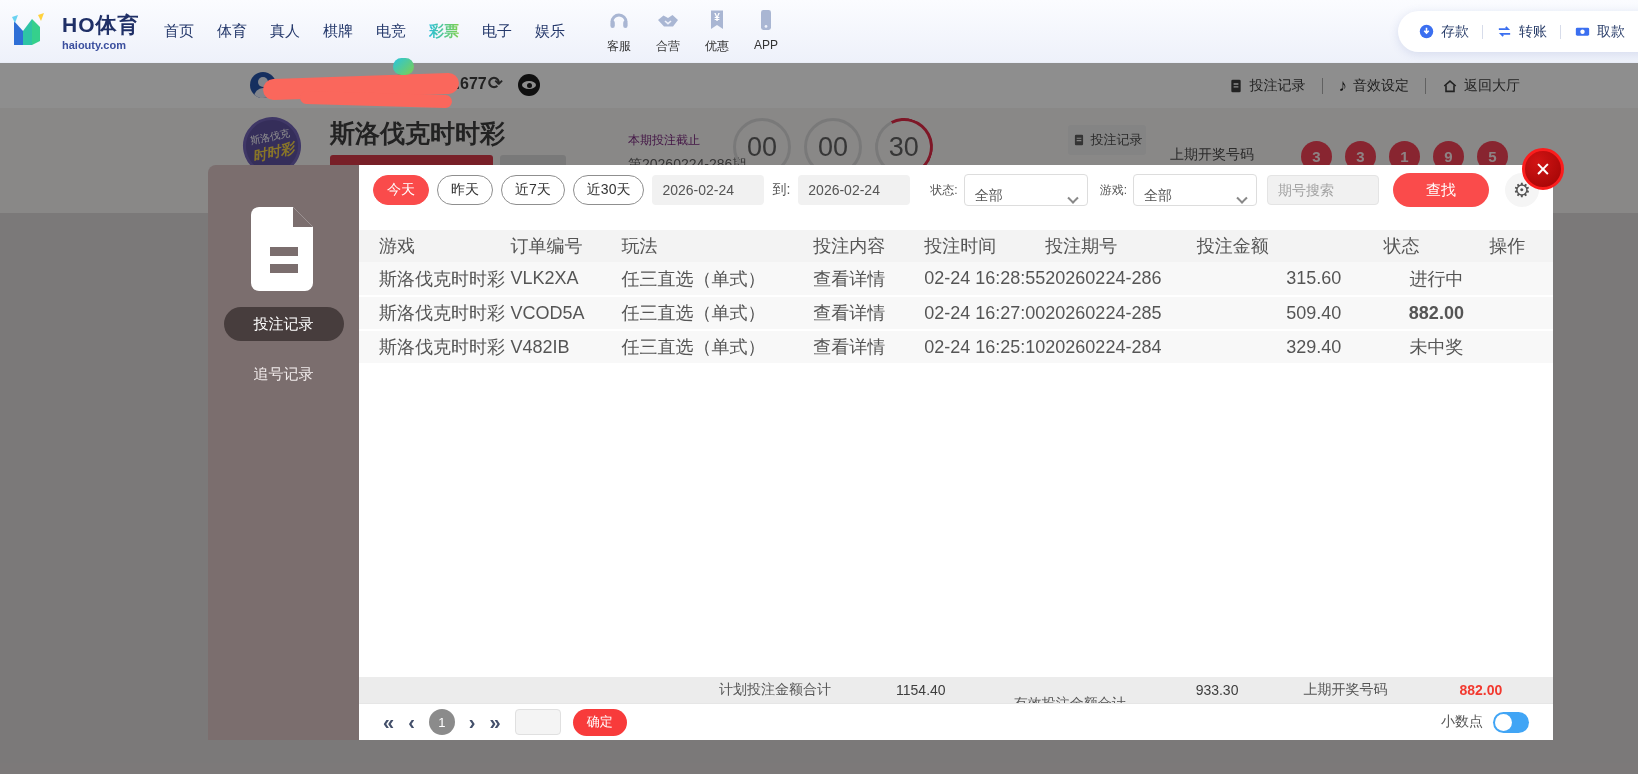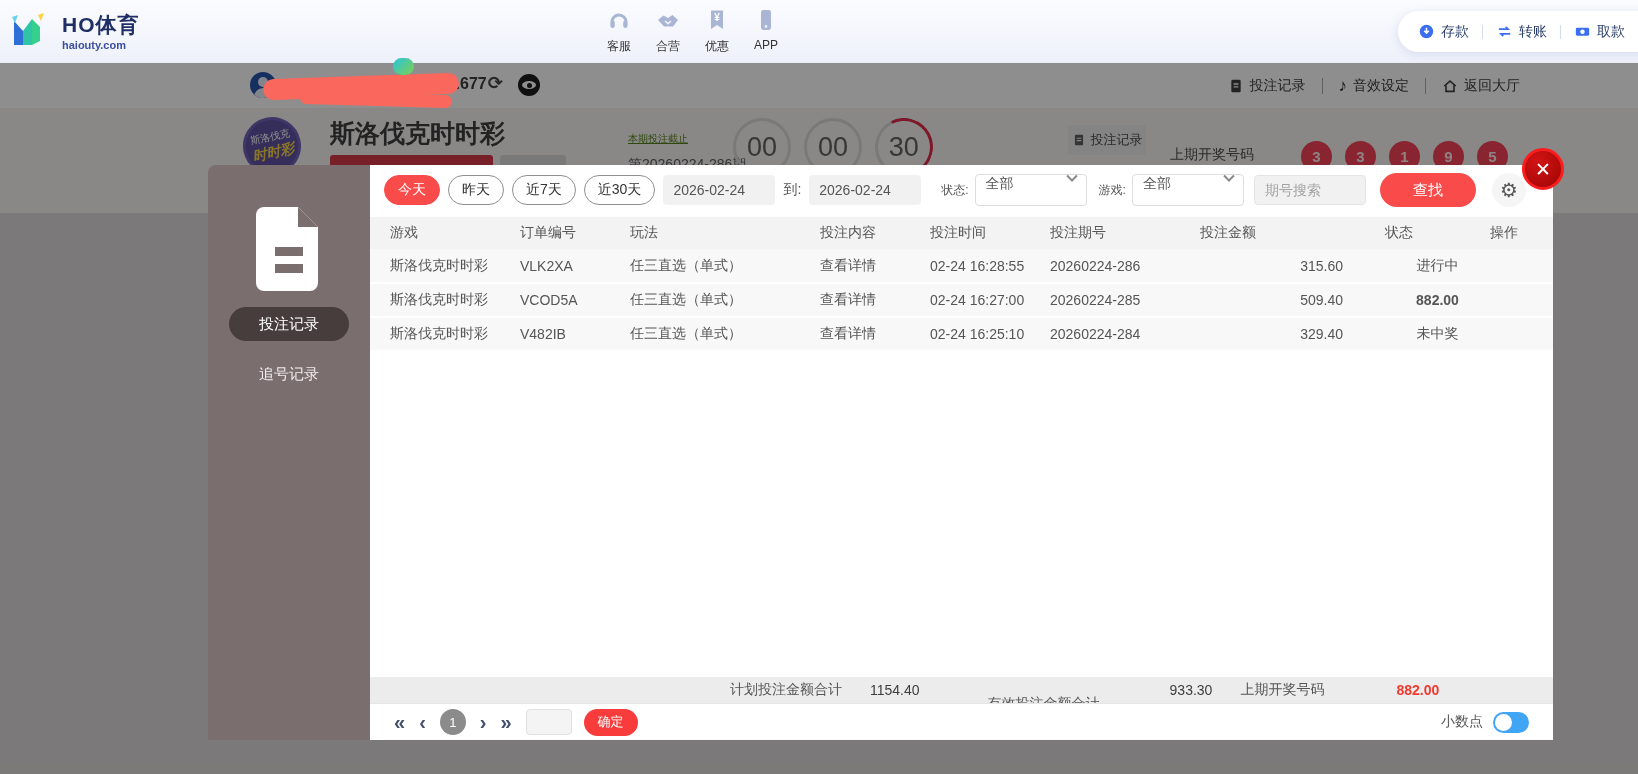--- a/index.html
+++ b/index.html
@@ -53,21 +53,21 @@
 
   .lothead { position:absolute; top:45px; left:0; width:100%; height:105px; background:#f6f3f2; }
   .lbadge { position:absolute; left:243px; top:9px; width:58px; height:58px; border-radius:50%;
     background:#584a9e; border:3px solid #6a5bb4; color:#fff; display:flex; flex-direction:column;
     align-items:center; justify-content:center; transform:rotate(-12deg); }
   .lbadge .b1 { font-size:10px; }
   .lbadge .b2 { font-size:14px; font-weight:bold; color:#f4d03f; font-style:italic; }
   .ltitle { position:absolute; left:330px; top:9px; font-size:25px; font-weight:bold; color:#333; }
   .lbtn-red { position:absolute; left:330px; top:47px; width:163px; height:28px; background:#d5303f; border-radius:3px; }
   .lbtn-gray { position:absolute; left:500px; top:47px; width:66px; height:28px; background:#d8d8d8; border-radius:3px; }
-  .ddl1 { position:absolute; left:628px; top:24px; font-size:10px; color:#4d7c0f;text-decoration:underline; }
+  .ddl1 { position:absolute; left:628px; top:24px; font-size:12px; color:#701a75; }
   .ddl2 { position:absolute; left:628px; top:48px; font-size:14px; color:#555; }
   .cdwrap { position:absolute; left:733px; top:10px; display:flex; gap:13px; }
   .cd { width:58px; height:58px; border-radius:50%; border:3px solid #d8d8d8; display:flex;
     align-items:center; justify-content:center; font-size:27px; color:#5a5a5a; }
   .cd.arc { border-color:#d8d8d8; border-top-color:#e01f3d; border-right-color:#e01f3d; transform:rotate(18deg); }
   .cd.arc span { transform:rotate(-18deg); }
   .hrec { position:absolute; left:1068px; top:17px; width:78px; height:30px; background:#ececec;
     border-radius:3px; display:flex; align-items:center; justify-content:center; gap:5px;
     font-size:13px; color:#444; cursor:pointer; }
   .lastlbl { position:absolute; left:1170px; top:38px; font-size:14px; color:#444; }
@@ -100,52 +100,52 @@
     cursor:pointer; z-index:26; }
 
   .filters { height:50px; display:flex; align-items:center; padding:0 14px; flex-shrink:0; }
   .fbtn { height:30px; border-radius:15px; border:1px solid #8f8f8f; background:#fff; color:#333;
     font-size:14px; padding:0 13px; margin-right:8px; display:flex; align-items:center; cursor:pointer; white-space:nowrap; }
   .fbtn.active { background:#fa4b4b; border-color:#fa4b4b; color:#fff; }
   .dinput { width:112px; height:30px; background:#f1f1f1; border:none; border-radius:4px;
     font-size:14px; color:#555; padding:0 10px; margin-right:8px; font-family:inherit; }
   .tolbl { font-size:14px; color:#555; margin-right:8px; white-space:nowrap; }
   .flbl { font-size:12px; color:#555; margin:0 6px 0 12px; white-space:nowrap; }
-  .fsel { width:112px; height:32px; border:1px solid #ddd; border-radius:4px; background:#fff;
-    display:flex; align-items:flex-start; padding:0 10px; font-size:14px; color:#555; cursor:pointer; }
+  .fsel { width:124px; height:32px; border:1px solid #ddd; border-radius:4px; background:#fff;
+    display:flex; align-items:flex-end; padding:0 10px; font-size:14px; color:#555; cursor:pointer; }
   .chev { width:8px; height:8px; border-right:2px solid #888; border-bottom:2px solid #888;
     transform:rotate(45deg) translate(-2px,-2px); margin-left:auto; }
   .srch { width:112px; height:30px; background:#f1f1f1; border:1px solid #e4e4e4; border-radius:4px;
     font-size:14px; color:#555; padding:0 10px; margin-left:10px; font-family:inherit; }
   .srch::placeholder { color:#a3a3a3; }
   .gofind { width:96px; height:34px; border-radius:17px; background:#fa4b4b; border:none; color:#fff;
     font-size:15px; margin-left:14px; cursor:pointer; font-family:inherit; }
   .gear { width:34px; height:34px; border-radius:50%; background:#f5f5f5; margin-left:16px;
     display:flex; align-items:center; justify-content:center; font-size:20px; color:#555; cursor:pointer; }
 
-  .btable { width:100%; border-collapse:collapse; font-size:14px; table-layout:fixed; margin-top:2px; }
+  .btable { width:100%; border-collapse:collapse; font-size:18px; table-layout:fixed; margin-top:15px; }
   .btable th { background:#f3f3f3; height:32px; font-weight:normal; color:#555; text-align:left; }
   .btable td { height:34px; color:#555; }
   .btable tbody tr { background:#f8f8f8; border-bottom:2px solid #fff; }
   .c0 { padding-left:20px; }
   .t-order { color:#4f83d9; }
   .t-link { color:#4f83d9; cursor:pointer; }
   .t-amount { text-align:right; padding-right:42px; }
   .t-status { text-align:center; }
   .st-running { color:#45b854; }
   .st-win { color:#f2392f; font-weight:bold; }
   .st-lose { color:#555; }
   .t-op { text-align:center; }
 
   .spacer { flex:1; background:#fff; }
   .totals { height:26px; background:#ececec; display:flex; align-items:center; font-size:14px;
     color:#555; flex-shrink:0; }
   .totals .tv { color:#3e3e3e; }
   .totals .tv-win { color:#f2392f; font-weight:bold; }
-  .ml360{margin-left:360px;} .ml65{margin-left:28px;} .ml68{margin-left:68px;margin-top:28px;} .ml70{margin-left:70px;} .ml72{margin-left:72px;}
+  .ml360{margin-left:360px;} .ml65{margin-left:65px;} .ml68{margin-left:68px;margin-top:28px;} .ml70{margin-left:70px;} .ml72{margin-left:72px;}
   .pager { height:37px; background:#fff; border-top:1px solid #e6e6e6; display:flex; align-items:center;
     padding:0 24px; flex-shrink:0; }
   .parrow { font-size:20px; color:#44506b; font-weight:bold; margin-right:14px; cursor:pointer; line-height:1; }
   .pnum { width:26px; height:26px; border-radius:50%; background:#8b8b8b; color:#fff; font-size:13px;
     display:flex; align-items:center; justify-content:center; margin-right:14px; cursor:pointer; }
   .pinput { width:46px; height:26px; background:#f4f4f4; border:1px solid #e0e0e0; border-radius:4px; margin-right:12px; }
   .pok { width:54px; height:27px; border-radius:14px; background:#f83b3b; border:none; color:#fff;
     font-size:13px; cursor:pointer; font-family:inherit; }
   .dec { margin-left:auto; display:flex; align-items:center; gap:10px; }
   .declbl { font-size:14px; color:#555; }
@@ -164,20 +164,30 @@
         <path d="M13 20 L22 8 L22 34 L13 34 Z" fill="#2ec4a5"></path>
         <path d="M22 8 L30 16 L30 30 L22 34 Z" fill="#35d08c"></path>
         <path d="M28 4 L34 2 L31 10 Z" fill="#ffd23e"></path>
         <path d="M2 6 L8 4 L5 12 Z" fill="#69d2f1"></path>
       </svg>
       <div class="logo-text">
         <div class="t1">HO体育</div>
         <div class="t2">haiouty.com</div>
       </div>
     </div>
+    <nav class="menu" id="mainMenu">
+        <div class="mitem">首页</div>
+        <div class="mitem">体育</div>
+        <div class="mitem">真人</div>
+        <div class="mitem">棋牌</div>
+        <div class="mitem">电竞</div>
+        <div class="mitem active">彩票</div>
+        <div class="mitem">电子</div>
+        <div class="mitem">娱乐</div>
+      </nav>
     <div class="quick" id="quickIcons">
         <div class="qitem">
           <span><svg viewBox="0 0 24 24">
               <path d="M5 14a7 7 0 0 1 14 0" fill="none" stroke="#a9b6d3" stroke-width="3"></path>
               <rect x="3.4" y="12.5" width="4.4" height="7.5" rx="2.2" fill="#a9b6d3"></rect>
               <rect x="16.2" y="12.5" width="4.4" height="7.5" rx="2.2" fill="#a9b6d3"></rect>
             </svg></span>
           <span class="ql">客服</span>
         </div>
         <div class="qitem">

